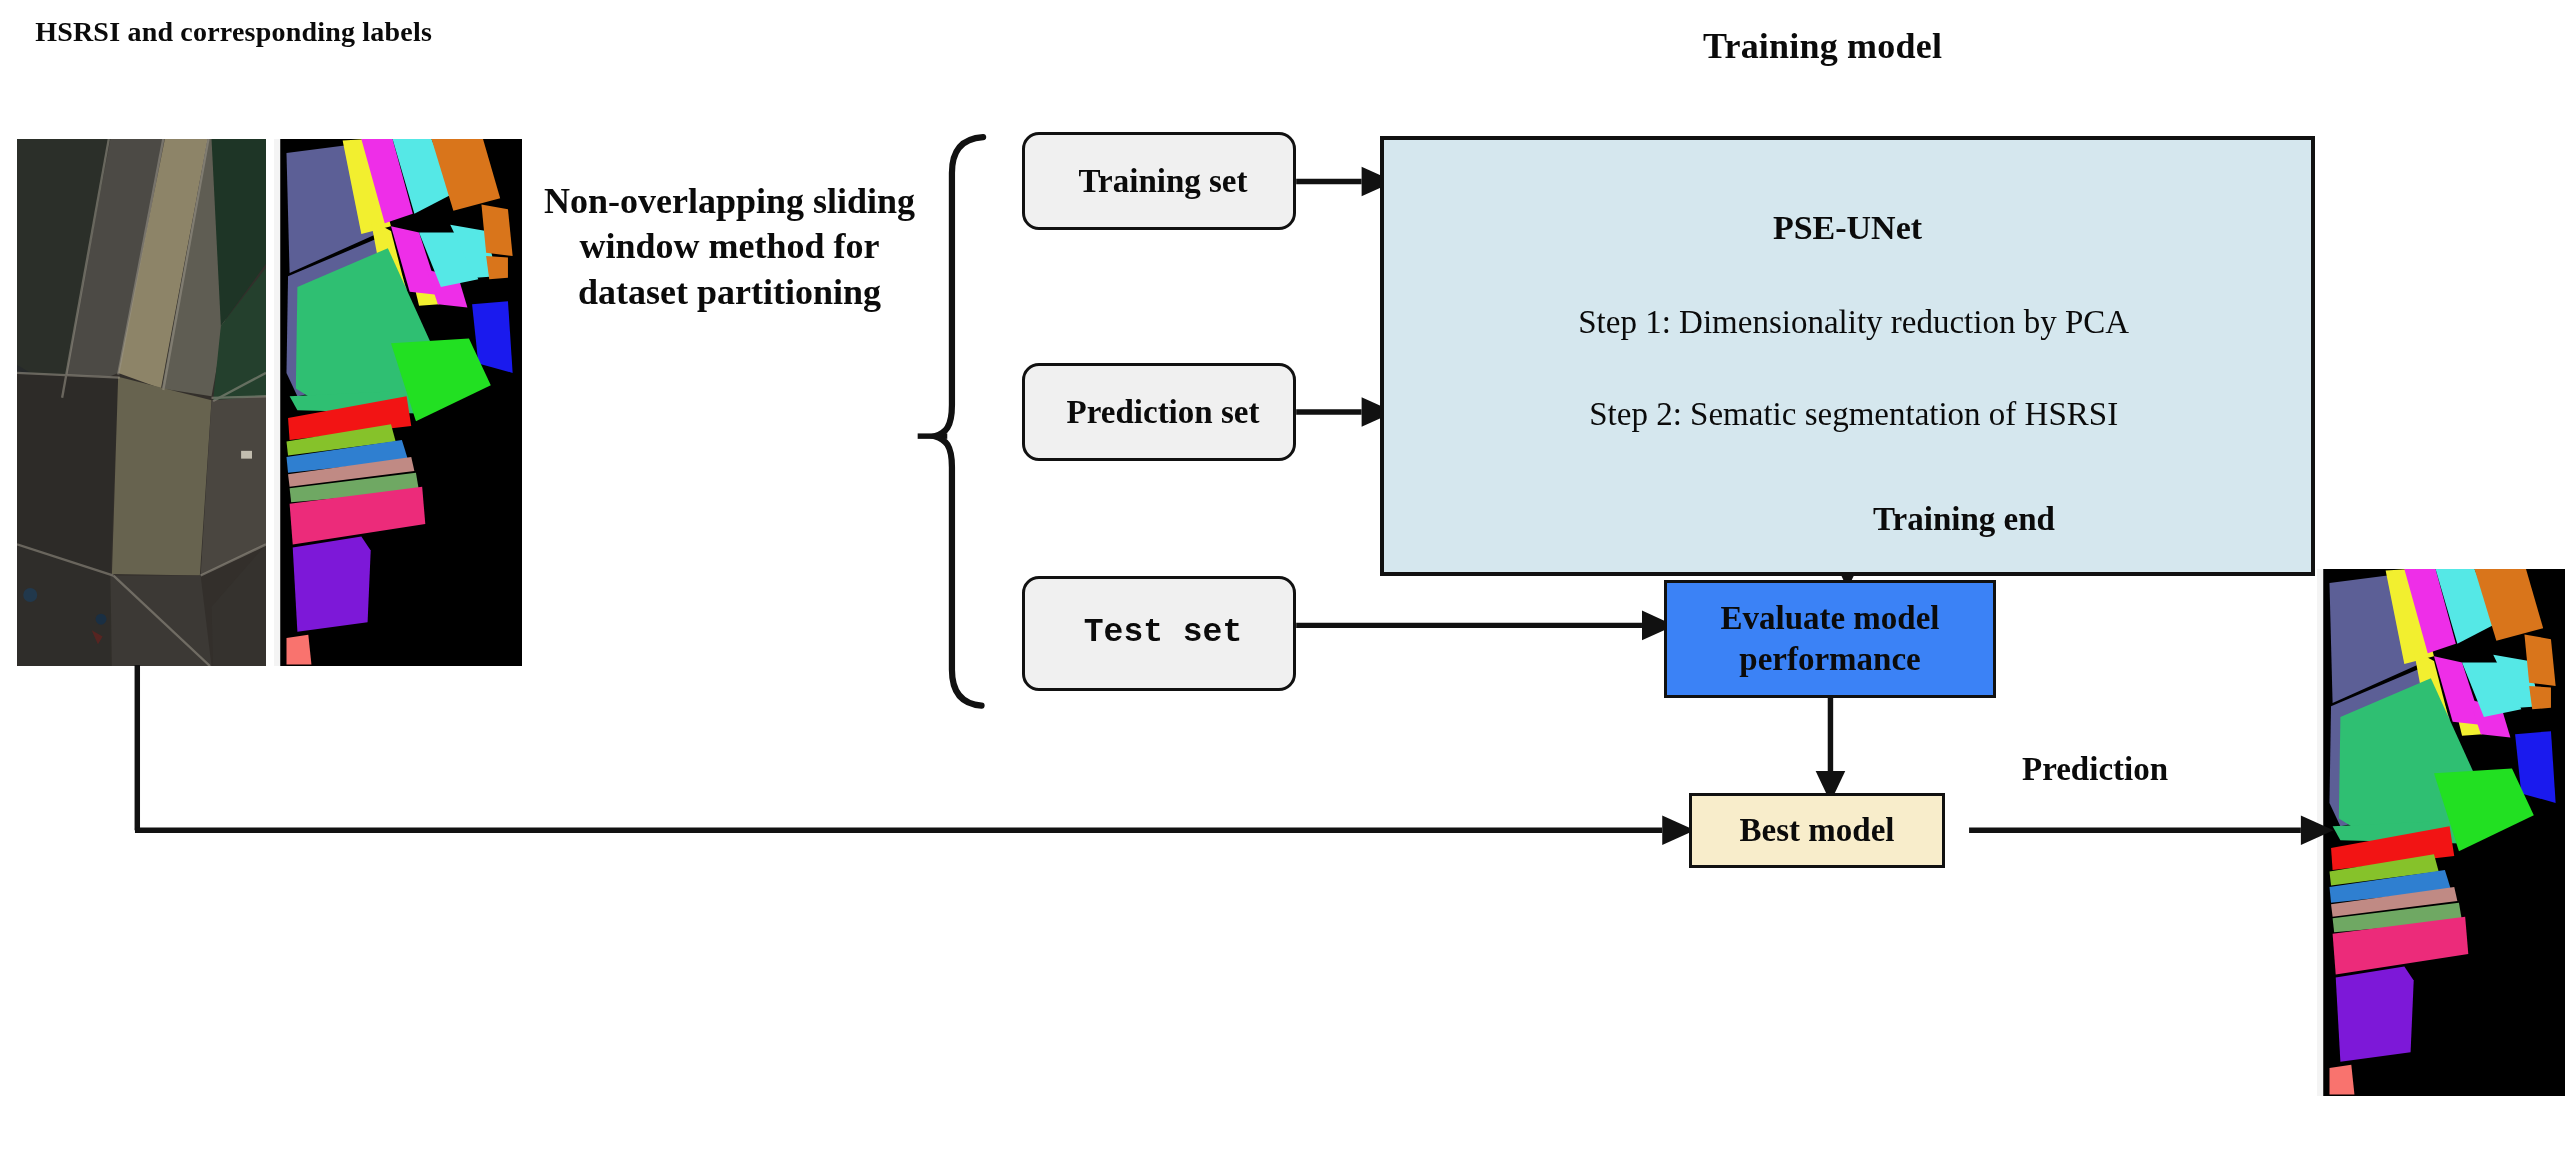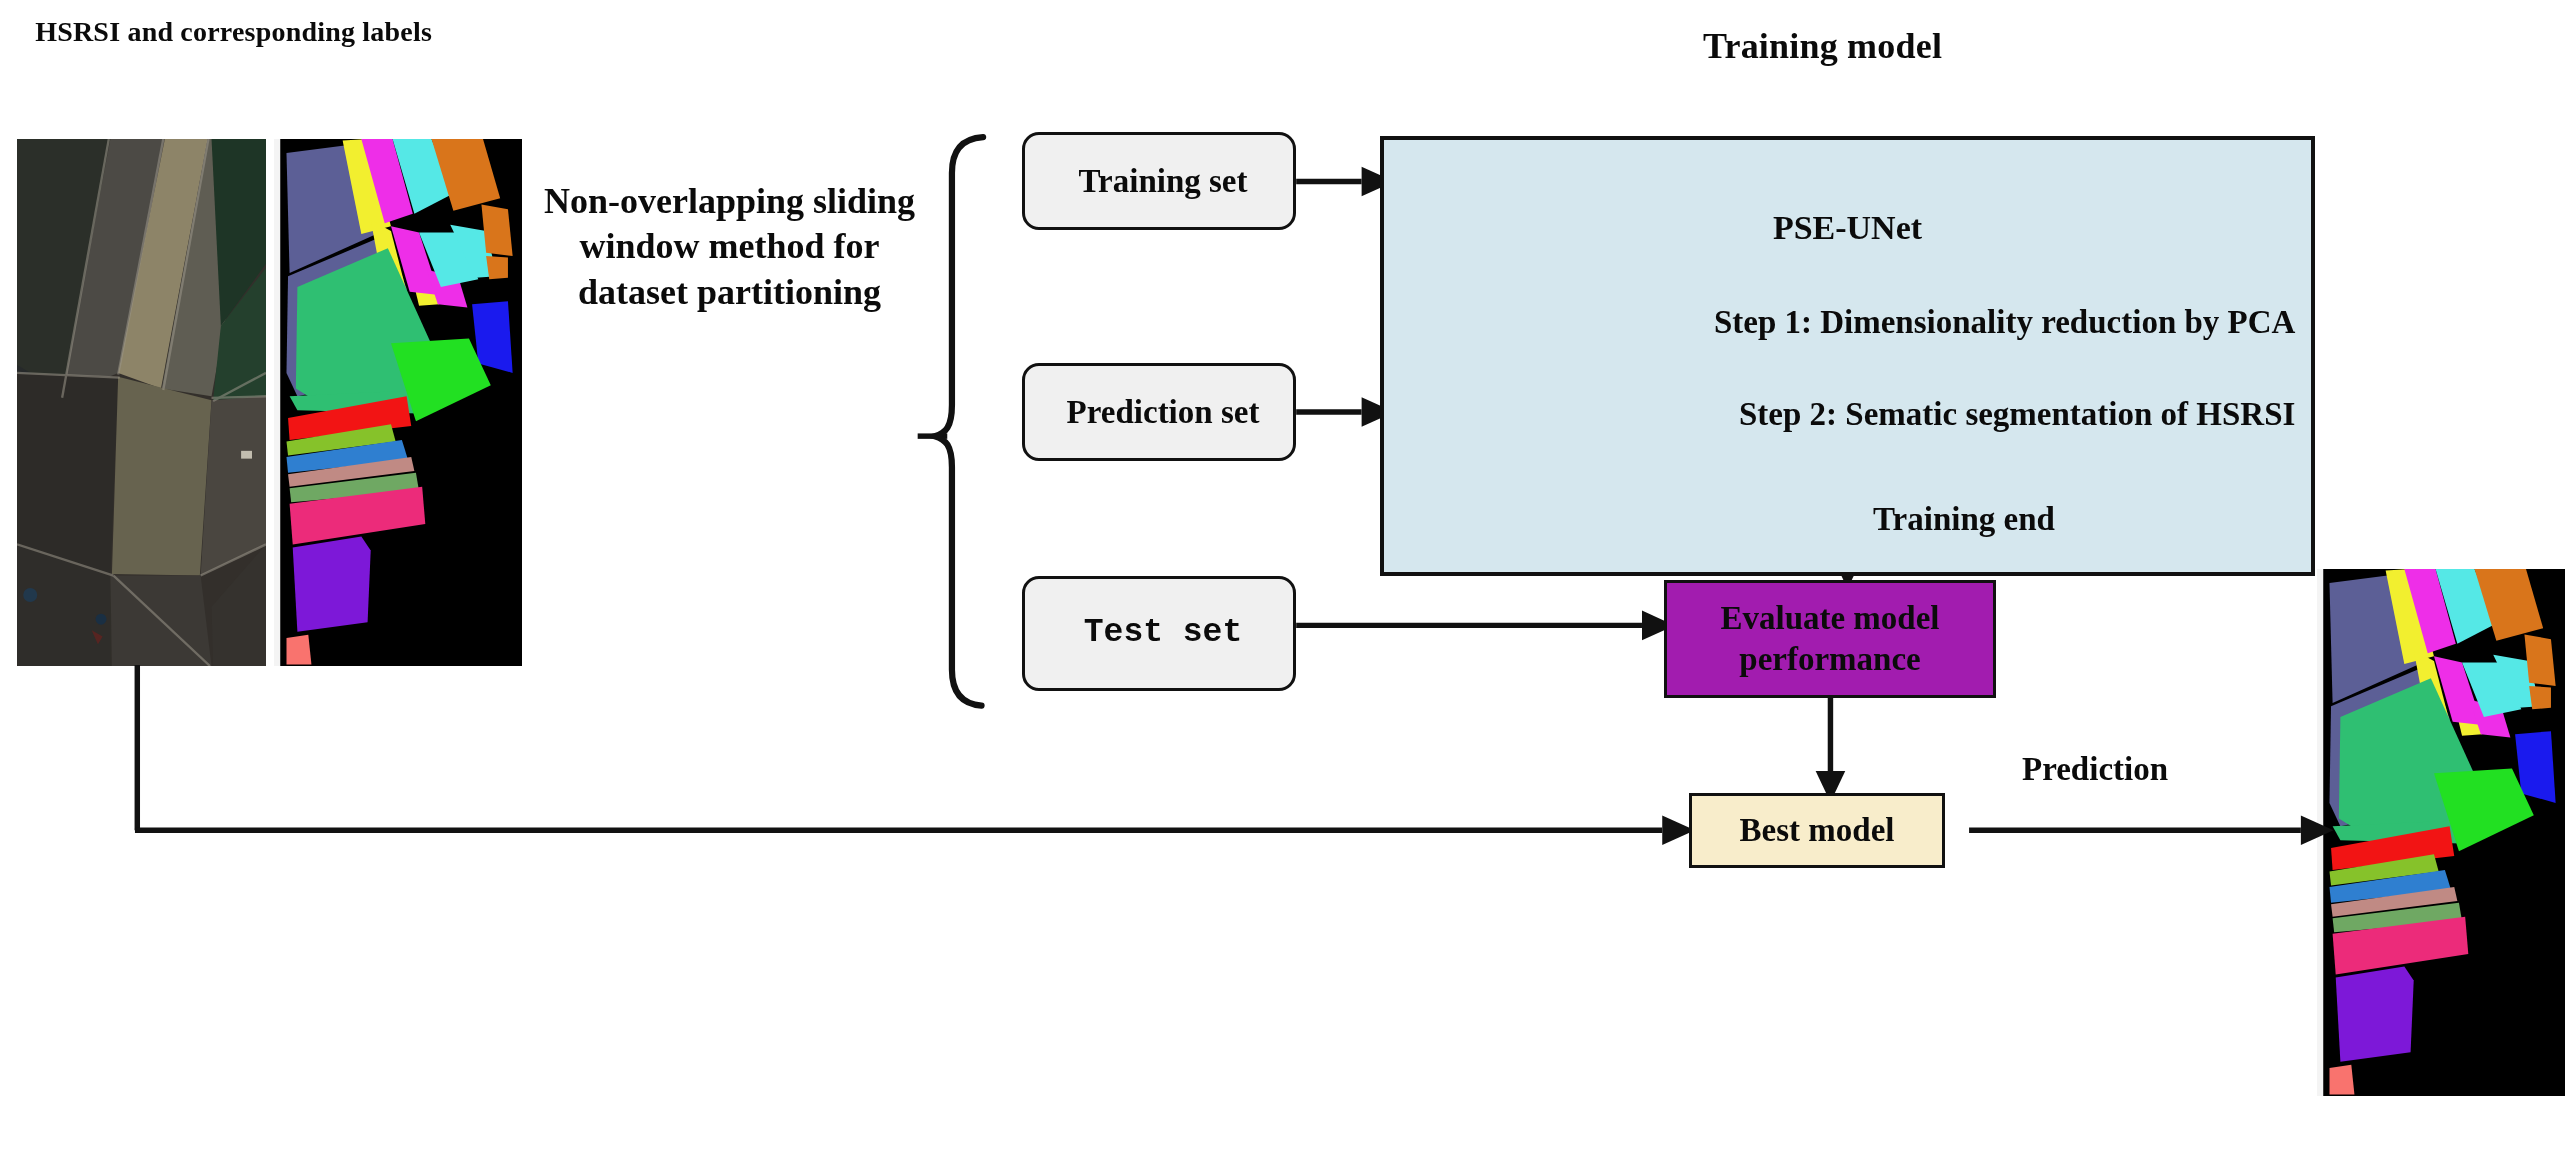--- a/index.html
+++ b/index.html
@@ -42,25 +42,25 @@
   #box-valid{left:1022px;top:363px;width:274px;height:98px;}
   #box-test {left:1022px;top:576px;width:274px;height:115px;font-family:Liberation Mono, monospace;}
 
   #box-psenet{
     left:1380px;top:136px;width:935px;height:440px;background:#d5e7ee;
     display:block;padding:0;border:4.7px solid #111;
   }
   #box-psenet .title{position:absolute;left:0;right:0;top:67px;
        text-align:center;font-size:34px;font-weight:bold;}
   #box-psenet .step{position:absolute;left:28px;right:15.6px;
-       text-align:right;font-size:33px;font-weight:bold;}
+       text-align:center;font-size:33px;font-weight:normal;}
   #box-psenet .s1{top:162px;}
   #box-psenet .s2{top:254px;}
 
-  #box-eval{left:1664px;top:580px;width:332px;height:118px;background:#a21caf;
+  #box-eval{left:1664px;top:580px;width:332px;height:118px;background:#3b82f6;
     font-size:33px;border:3.9px solid #111;}
   #box-best{left:1689px;top:793px;width:256px;height:75px;background:#f8edcb;
     font-size:33px;border:3.9px solid #111;}
 
   
   .lbl{position:absolute;font-weight:bold;color:#0b0b0b;line-height:1.26;}
   #lbl-nonoverlap{left:523px;top:179px;width:413px;font-size:36px;text-align:center;}
   #lbl-training-end{left:1873px;top:499px;font-size:33px;}
   #lbl-prediction{left:2022px;top:749px;font-size:33px;}
 

